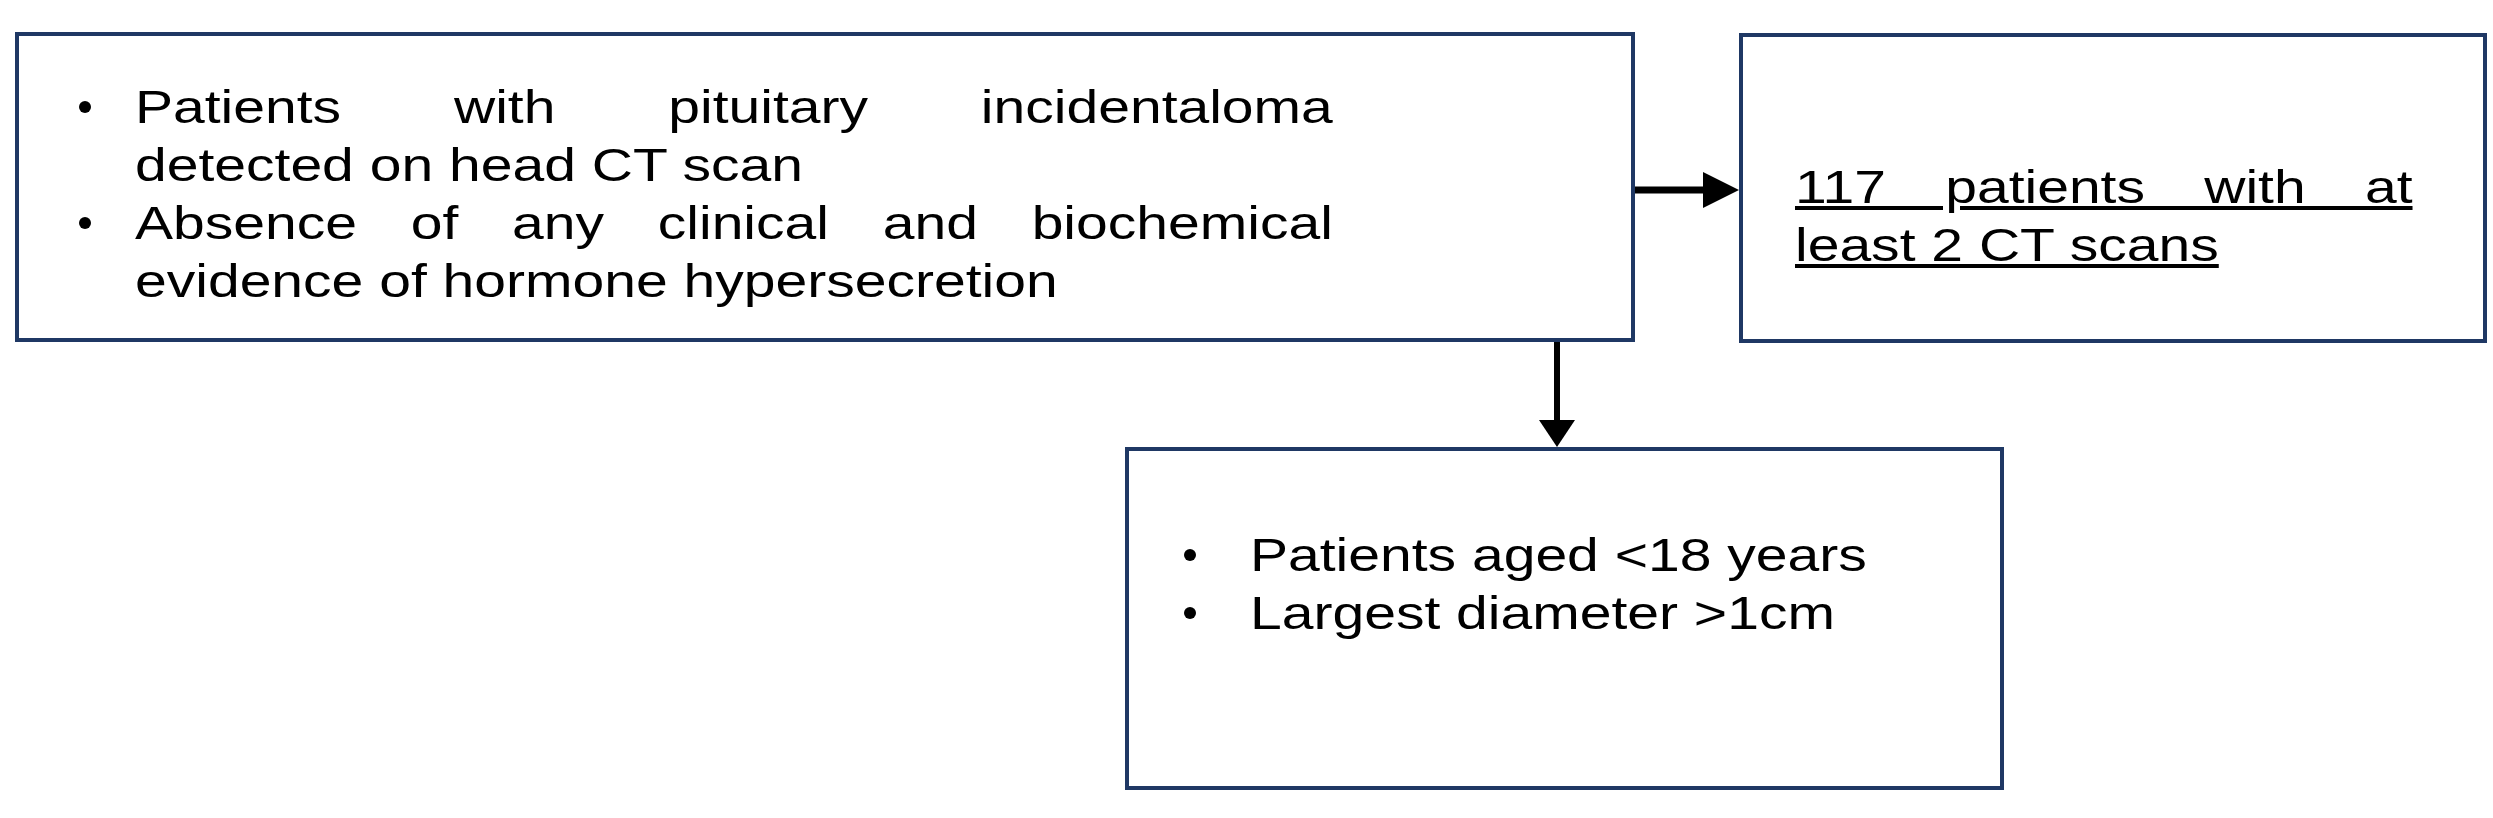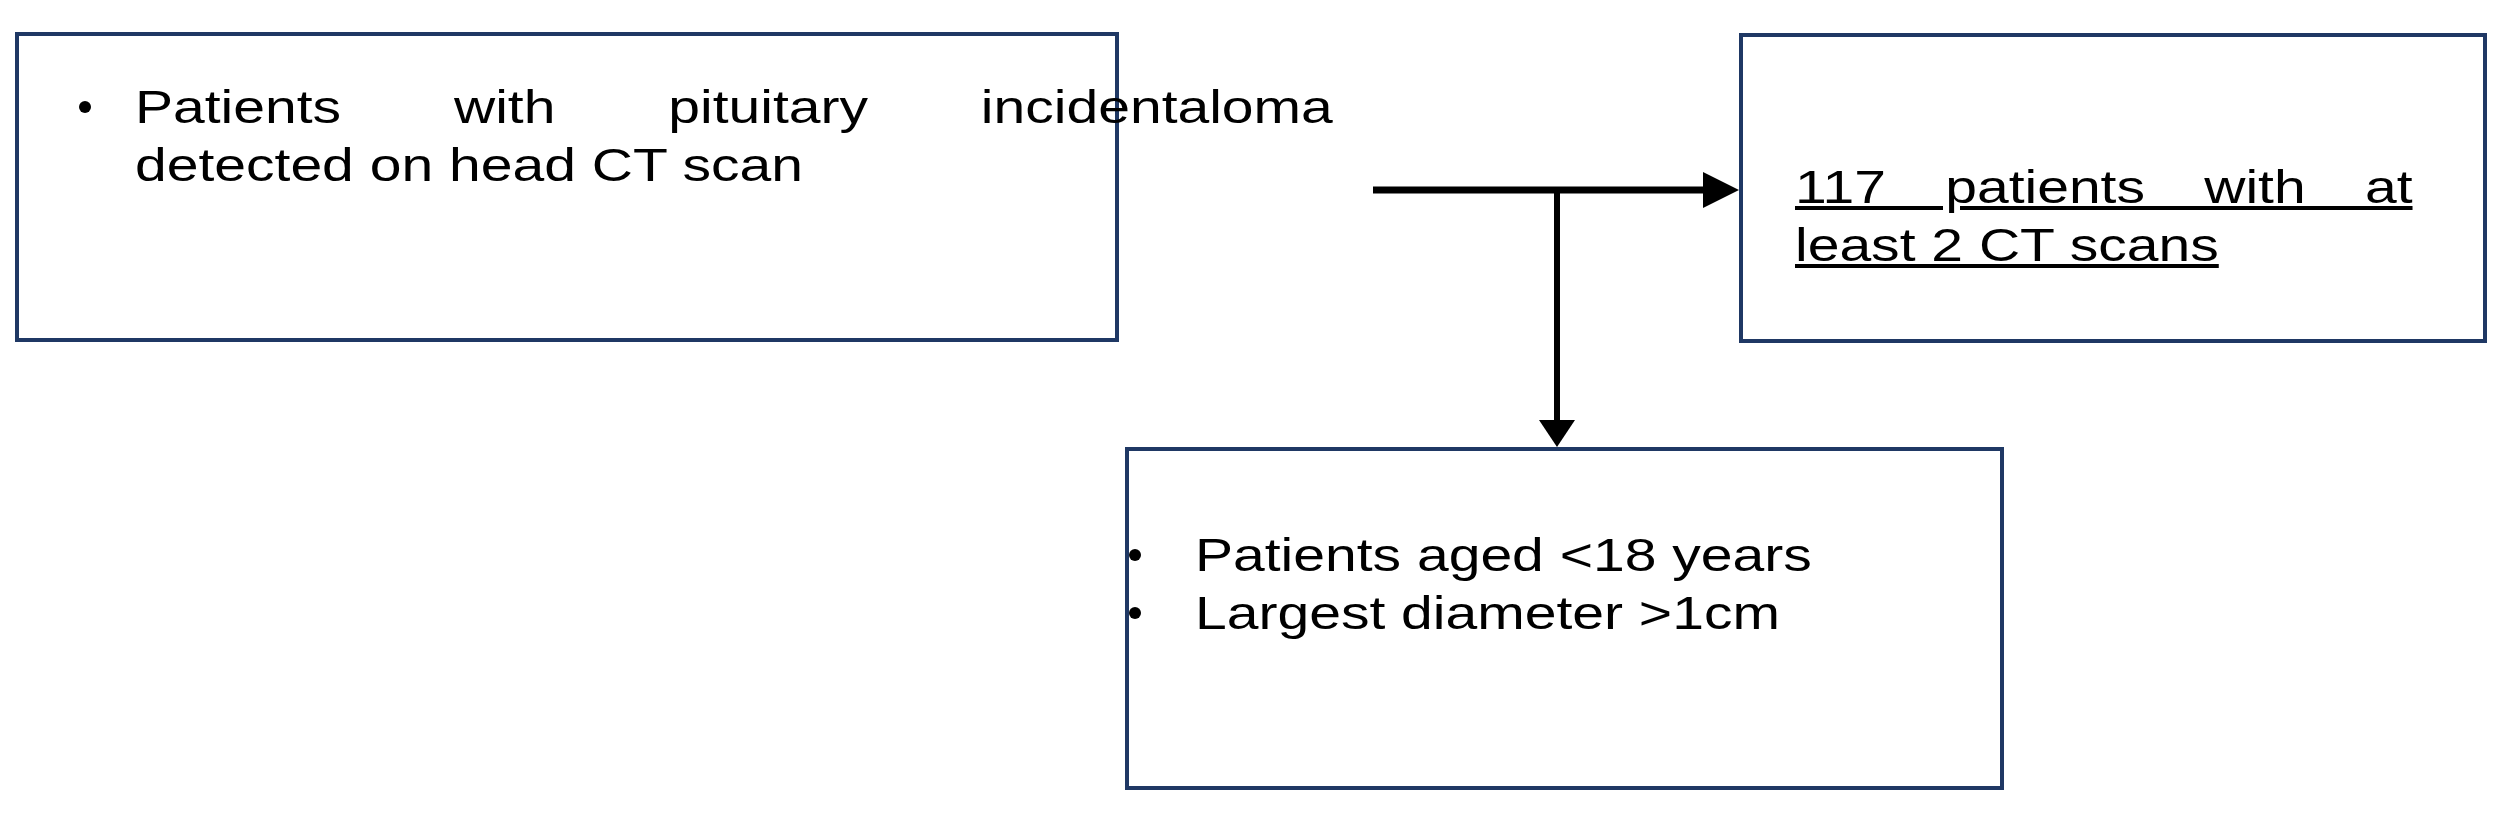--- a/index.html
+++ b/index.html
@@ -17,21 +17,21 @@
     background:var(--bg);
     font-family:"Liberation Sans", sans-serif;
     color:var(--text);
     overflow:hidden;
   }
   .box{
     position:absolute;
     border:4px solid var(--border);
     background:var(--bg);
   }
-  .box-criteria{left:15px;top:32px;width:1104px;height:310px;}
+  .box-criteria{left:15px;top:32px;width:1620px;height:310px;}
   .box-included{left:1739px;top:33px;width:748px;height:310px;text-decoration:underline;}
   .box-excluded{left:1125px;top:447px;width:879px;height:343px;}
 
   .connector-layer{
     position:absolute;left:0;top:0;width:2493px;height:818px;
     pointer-events:none;
   }
 
   .txt{
     font-size:46px;
@@ -55,21 +55,21 @@
 
   
   .box-criteria .bullet-list{margin-top:42px;padding-left:60px;}
   .box-criteria .dot{margin-right:44px;}
   .box-criteria .txt{width:966px;}
 
   
   .box-included .txt{margin:121px 0 0 52px;width:498px;}
 
   
-  .box-excluded .bullet-list{margin-top:75px;}
+  .box-excluded .bullet-list{margin-top:75px;padding-left:55px;}
   .box-excluded .dot{margin-right:54px;}
   .box-excluded .txt{width:620px;}
 </style>
 </head>
 <body>
 
 <div class="canvas">
 
   <svg class="connector-layer" width="2493" height="818" viewBox="0 0 2493 818" xmlns="http://www.w3.org/2000/svg">
     <line x1="1373" y1="190" x2="1705" y2="190" stroke="var(--connector)" stroke-width="7"></line>
@@ -78,20 +78,27 @@
     <polygon points="1539,420 1575,420 1557,447" fill="var(--connector)"></polygon>
   </svg>
 
   <div class="box box-criteria">
     <div class="bullet-list">
       <div class="bullet-item">
         <span class="dot"></span>
         <div class="txt">
           <div class="line-just">Patients with pituitary incidentaloma</div>
           <div class="line-left">detected on head CT scan</div>
+        </div>
+      </div>
+      <div class="bullet-item">
+        <span class="dot"></span>
+        <div class="txt">
+          <div class="line-just">Absence of any clinical and biochemical</div>
+          <div class="line-left">evidence of hormone hypersecretion</div>
         </div>
       </div>
     </div>
   </div>
 
   <div class="box box-included">
     <div class="txt">
       <div class="line-just">117 patients with at</div>
       <div class="line-left">least 2 CT scans</div>
     </div>

